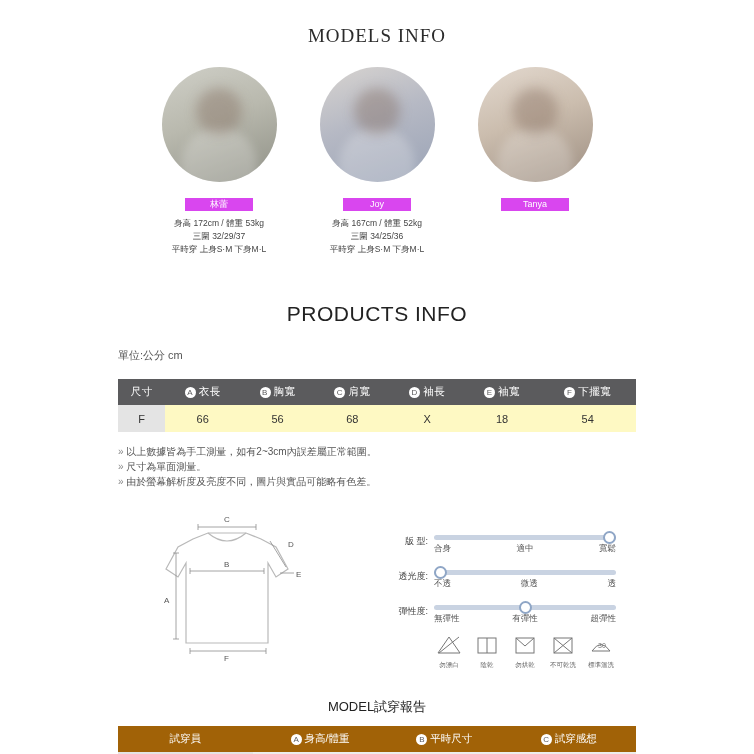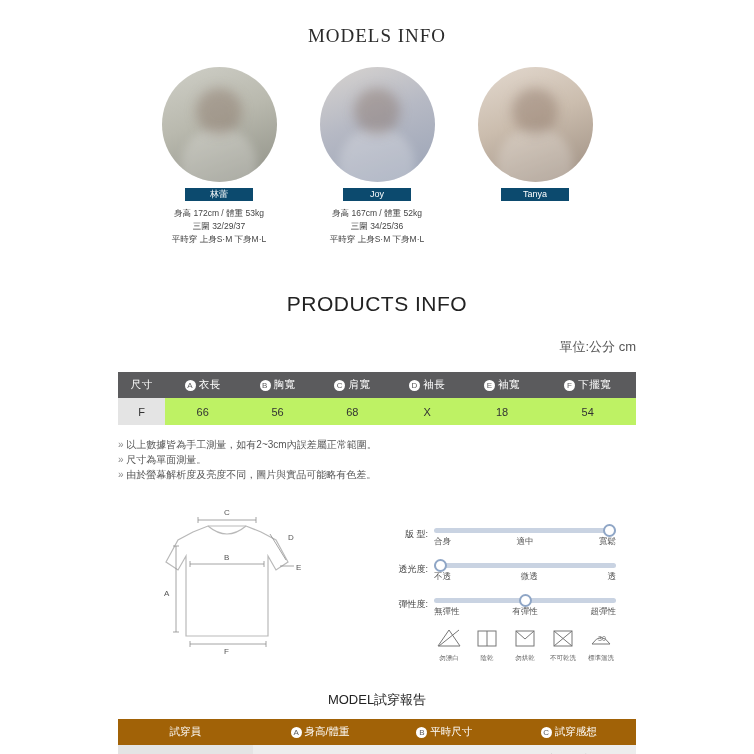--- a/index.html
+++ b/index.html
@@ -53,23 +53,23 @@
   }
   .model-photo::before{
     content:"";
     position:absolute; left:50%; top:52%;
     width:76px; height:70px; margin-left:-38px;
     border-radius: 38px 38px 12px 12px;
     background: rgba(255,255,255,0.22);
     filter: blur(5px);
   }
   .model-name {
-    margin: 6px auto 0;
+    margin: 16px auto 0;
     width: 68px;
-    background: #0c4a6e;
+    background: #d946ef;
     color: #fff;
     font-size: 9px;
     text-align: center;
     line-height: 13px;
     height: 13px;
   }
   .model-lines {
     margin-top: 6px;
     font-size: 8.5px;
     line-height: 13px;
@@ -81,40 +81,39 @@
   .products-title {
     text-align: center;
     font-size: 21px;
     color: #222;
     margin-top: 46px;
     letter-spacing: 0.5px;
   }
   .unit-line {
     width: 518px;
     margin: 22px auto 16px;
-    text-align: right;
-    font-size: 13px;
+    font-size: 11px;
     color: #555;
   }
   table.size-table {
     width: 518px;
     margin: 1px auto;
     border-collapse: collapse;
     font-size: 10px;
   }
   table.size-table th {
     background: #5b5b5d;
     color: #fff;
     font-weight: normal;
     height: 26px;
     font-size: 10.5px;
     letter-spacing: .5px;
   }
   table.size-table td {
-    background: #bef264;
+    background: #fef9c3;
     height: 28px;
     text-align: center;
     font-size: 11px;
     color: #333;
     border-bottom: 2px solid #fff;
   }
   table.size-table td.first { background:#e4e4e4; }
   .circ {
     display: inline-block;
     width: 11px; height: 11px;

